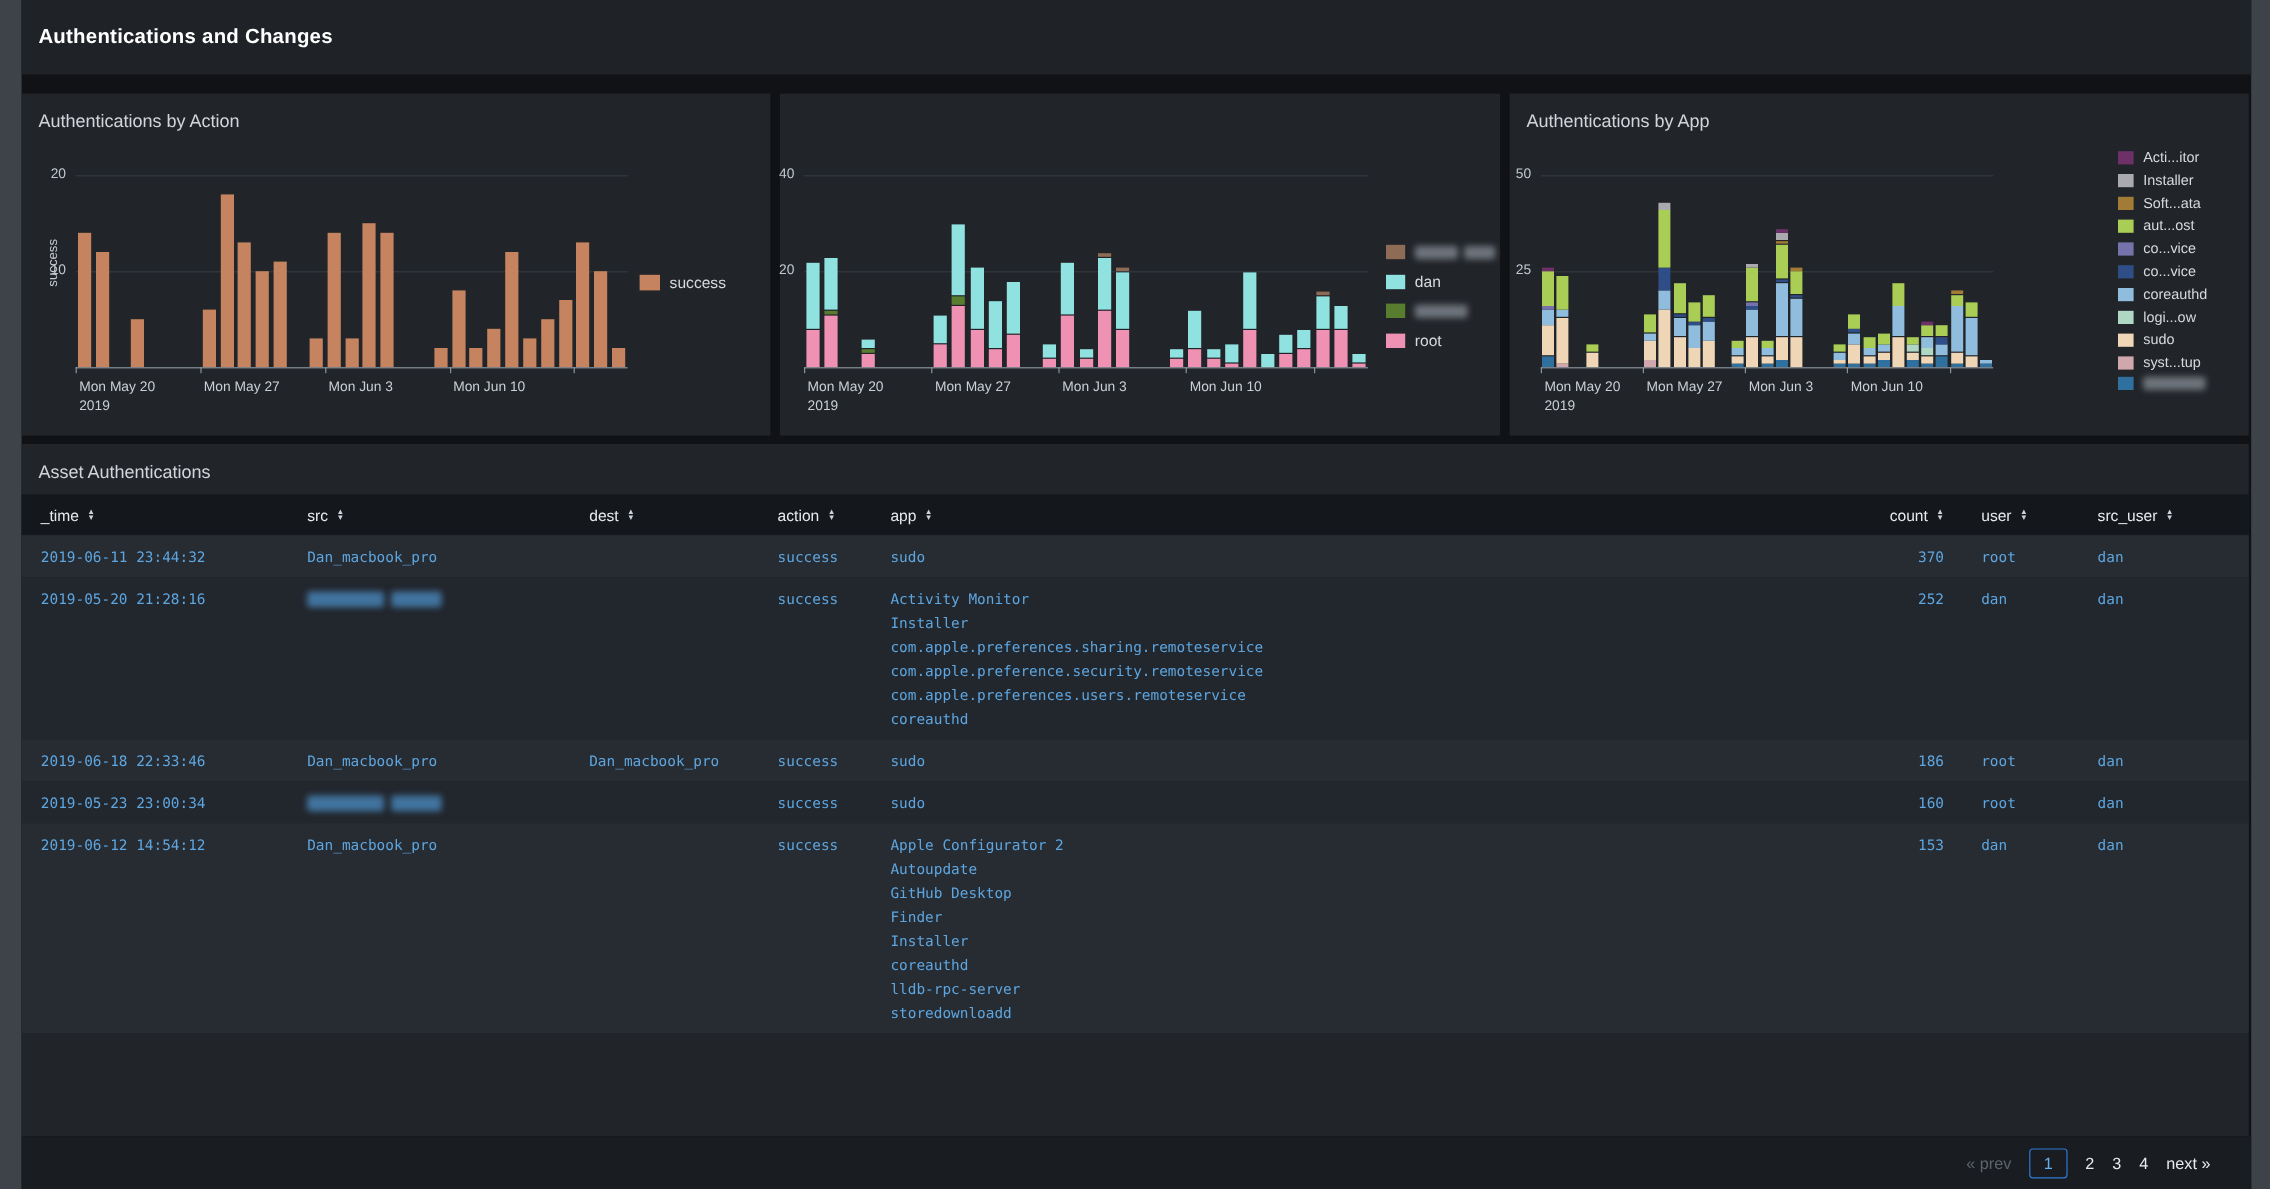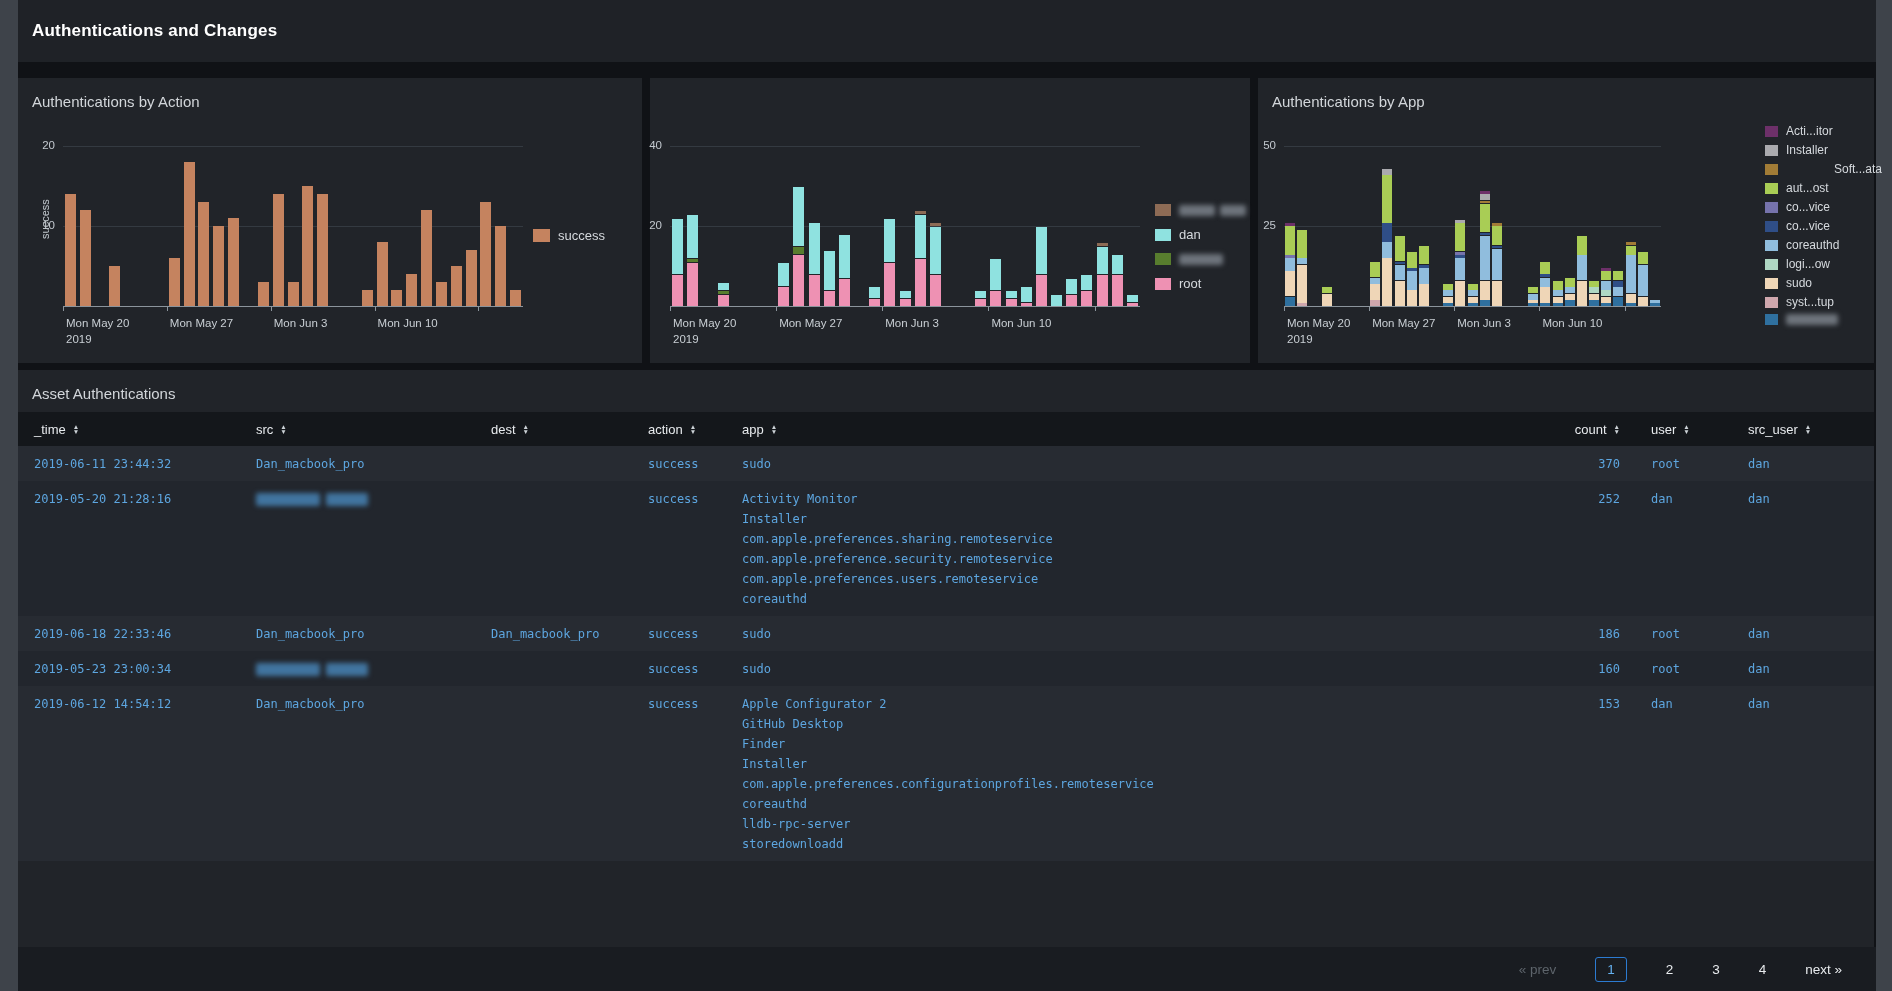--- a/index.html
+++ b/index.html
@@ -48,21 +48,21 @@
   .c-dest   { width:157px; padding-left:16px; }
   .c-action { width:94px;  padding-left:16px; }
   .c-app    { width:810px; padding-left:16px; }
   .c-count  { width:84px;  text-align:right; }
   .c-user   { width:112px; padding-left:31px; }
   .c-srcuser{ flex:1; padding-left:16px; }
 
   
   #pgbar { position:absolute; left:0; top:947px; width:100%; height:44px; background:#191c21;
            display:flex; align-items:center; justify-content:flex-end; padding-right:34px; }
-  .pg-item { color:#e8ebee; font-size:13.5px; margin-left:39px; cursor:pointer; }
+  .pg-item { color:#e8ebee; font-size:13.5px; margin-left:15px; cursor:pointer; }
   .pg-prev { color:#5d646b; }
   .pg-active { color:#64b1f0; border:1px solid #2c7bd2; border-radius:3px; padding:4px 11px; }
 </style>
 </head>
 <body>
 
 <div id="dash">
 
   <header id="page-header">
     <h1>Authentications and Changes</h1>
@@ -368,21 +368,21 @@
           <div class="leg-item" style="margin-bottom: 5px;">
             <span class="leg-swatch" style="width: 13px; height: 11px; background: rgb(109, 48, 105); margin-right: 8px;"></span>
             <span class="leg-label" style="font-size: 12px;">Acti...itor</span>
           </div>
           <div class="leg-item" style="margin-bottom: 5px;">
             <span class="leg-swatch" style="width: 13px; height: 11px; background: rgb(170, 170, 174); margin-right: 8px;"></span>
             <span class="leg-label" style="font-size: 12px;">Installer</span>
           </div>
           <div class="leg-item" style="margin-bottom: 5px;">
             <span class="leg-swatch" style="width: 13px; height: 11px; background: rgb(162, 124, 54); margin-right: 8px;"></span>
-            <span class="leg-label" style="font-size: 12px; margin-left: 48px;">Soft...ata</span>
+            <span class="leg-label" style="font-size: 12px;">Soft...ata</span>
           </div>
           <div class="leg-item" style="margin-bottom: 5px;">
             <span class="leg-swatch" style="width: 13px; height: 11px; background: rgb(169, 205, 85); margin-right: 8px;"></span>
             <span class="leg-label" style="font-size: 12px;">aut...ost</span>
           </div>
           <div class="leg-item" style="margin-bottom: 5px;">
             <span class="leg-swatch" style="width: 13px; height: 11px; background: rgb(118, 115, 172); margin-right: 8px;"></span>
             <span class="leg-label" style="font-size: 12px;">co...vice</span>
           </div>
           <div class="leg-item" style="margin-bottom: 5px;">
@@ -527,24 +527,24 @@
           <div class="td c-user">root</div>
           <div class="td c-srcuser">dan</div>
         </div>
         <div class="tr odd">
           <div class="td c-time">2019-06-12 14:54:12</div>
           <div class="td c-src">Dan_macbook_pro</div>
           <div class="td c-dest"></div>
           <div class="td c-action">success</div>
           <div class="td c-app">
             <div>Apple Configurator 2</div>
+            <div>Autoupdate</div>
             <div>GitHub Desktop</div>
             <div>Finder</div>
             <div>Installer</div>
-            <div>com.apple.preferences.configurationprofiles.remoteservice</div>
             <div>coreauthd</div>
             <div>lldb-rpc-server</div>
             <div>storedownloadd</div>
           </div>
           <div class="td c-count">153</div>
           <div class="td c-user">dan</div>
           <div class="td c-srcuser">dan</div>
         </div>
       </div>
   </section>

